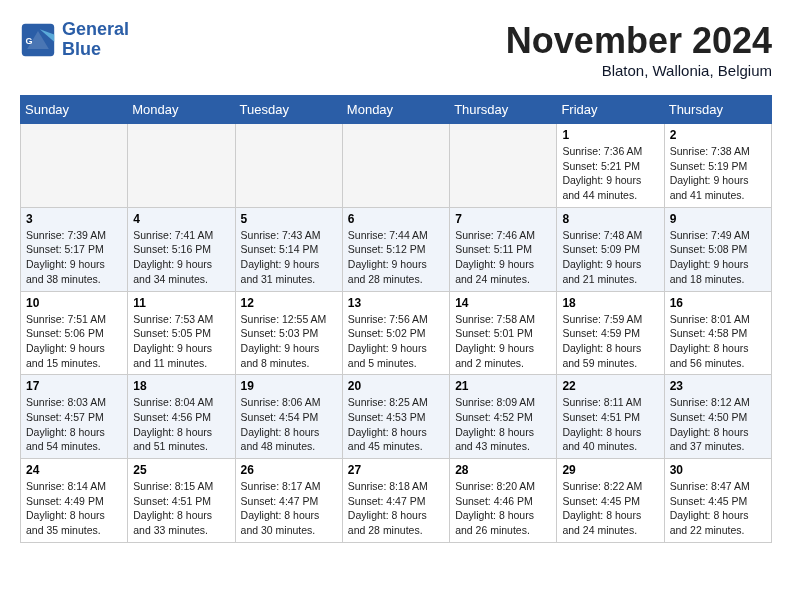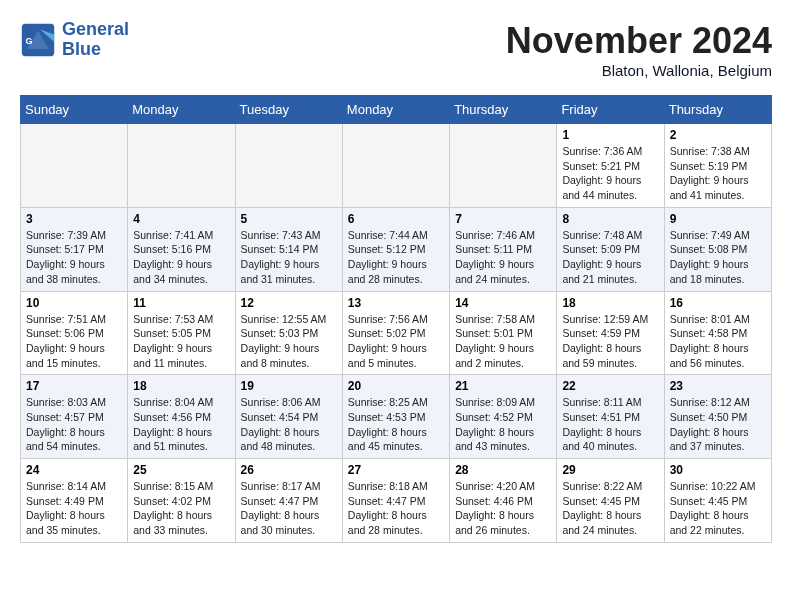--- a/index.html
+++ b/index.html
@@ -210,21 +210,21 @@
 Daylight: 9 hours and 5 minutes.</div>
         </td>
         <td>
           <div class="day-num">14</div>
           <div class="day-info">Sunrise: 7:58 AM
 Sunset: 5:01 PM
 Daylight: 9 hours and 2 minutes.</div>
         </td>
         <td>
           <div class="day-num">18</div>
-          <div class="day-info">Sunrise: 12:59 AM
+          <div class="day-info">Sunrise: 7:59 AM
 Sunset: 4:59 PM
 Daylight: 8 hours and 59 minutes.</div>
         </td>
         <td>
           <div class="day-num">16</div>
           <div class="day-info">Sunrise: 8:01 AM
 Sunset: 4:58 PM
 Daylight: 8 hours and 56 minutes.</div>
         </td>
       </tr>
@@ -275,48 +275,48 @@
       <tr>
         <td>
           <div class="day-num">24</div>
           <div class="day-info">Sunrise: 8:14 AM
 Sunset: 4:49 PM
 Daylight: 8 hours and 35 minutes.</div>
         </td>
         <td>
           <div class="day-num">25</div>
           <div class="day-info">Sunrise: 8:15 AM
-Sunset: 4:02 PM
+Sunset: 4:51 PM
 Daylight: 8 hours and 33 minutes.</div>
         </td>
         <td>
           <div class="day-num">26</div>
           <div class="day-info">Sunrise: 8:17 AM
 Sunset: 4:47 PM
 Daylight: 8 hours and 30 minutes.</div>
         </td>
         <td>
           <div class="day-num">27</div>
           <div class="day-info">Sunrise: 8:18 AM
 Sunset: 4:47 PM
 Daylight: 8 hours and 28 minutes.</div>
         </td>
         <td>
           <div class="day-num">28</div>
-          <div class="day-info">Sunrise: 4:20 AM
+          <div class="day-info">Sunrise: 8:20 AM
 Sunset: 4:46 PM
 Daylight: 8 hours and 26 minutes.</div>
         </td>
         <td>
           <div class="day-num">29</div>
           <div class="day-info">Sunrise: 8:22 AM
 Sunset: 4:45 PM
 Daylight: 8 hours and 24 minutes.</div>
         </td>
         <td>
           <div class="day-num">30</div>
-          <div class="day-info">Sunrise: 10:22 AM
+          <div class="day-info">Sunrise: 8:47 AM
 Sunset: 4:45 PM
 Daylight: 8 hours and 22 minutes.</div>
         </td>
       </tr>
     </tbody>
 </table>
 
 </body></html>

